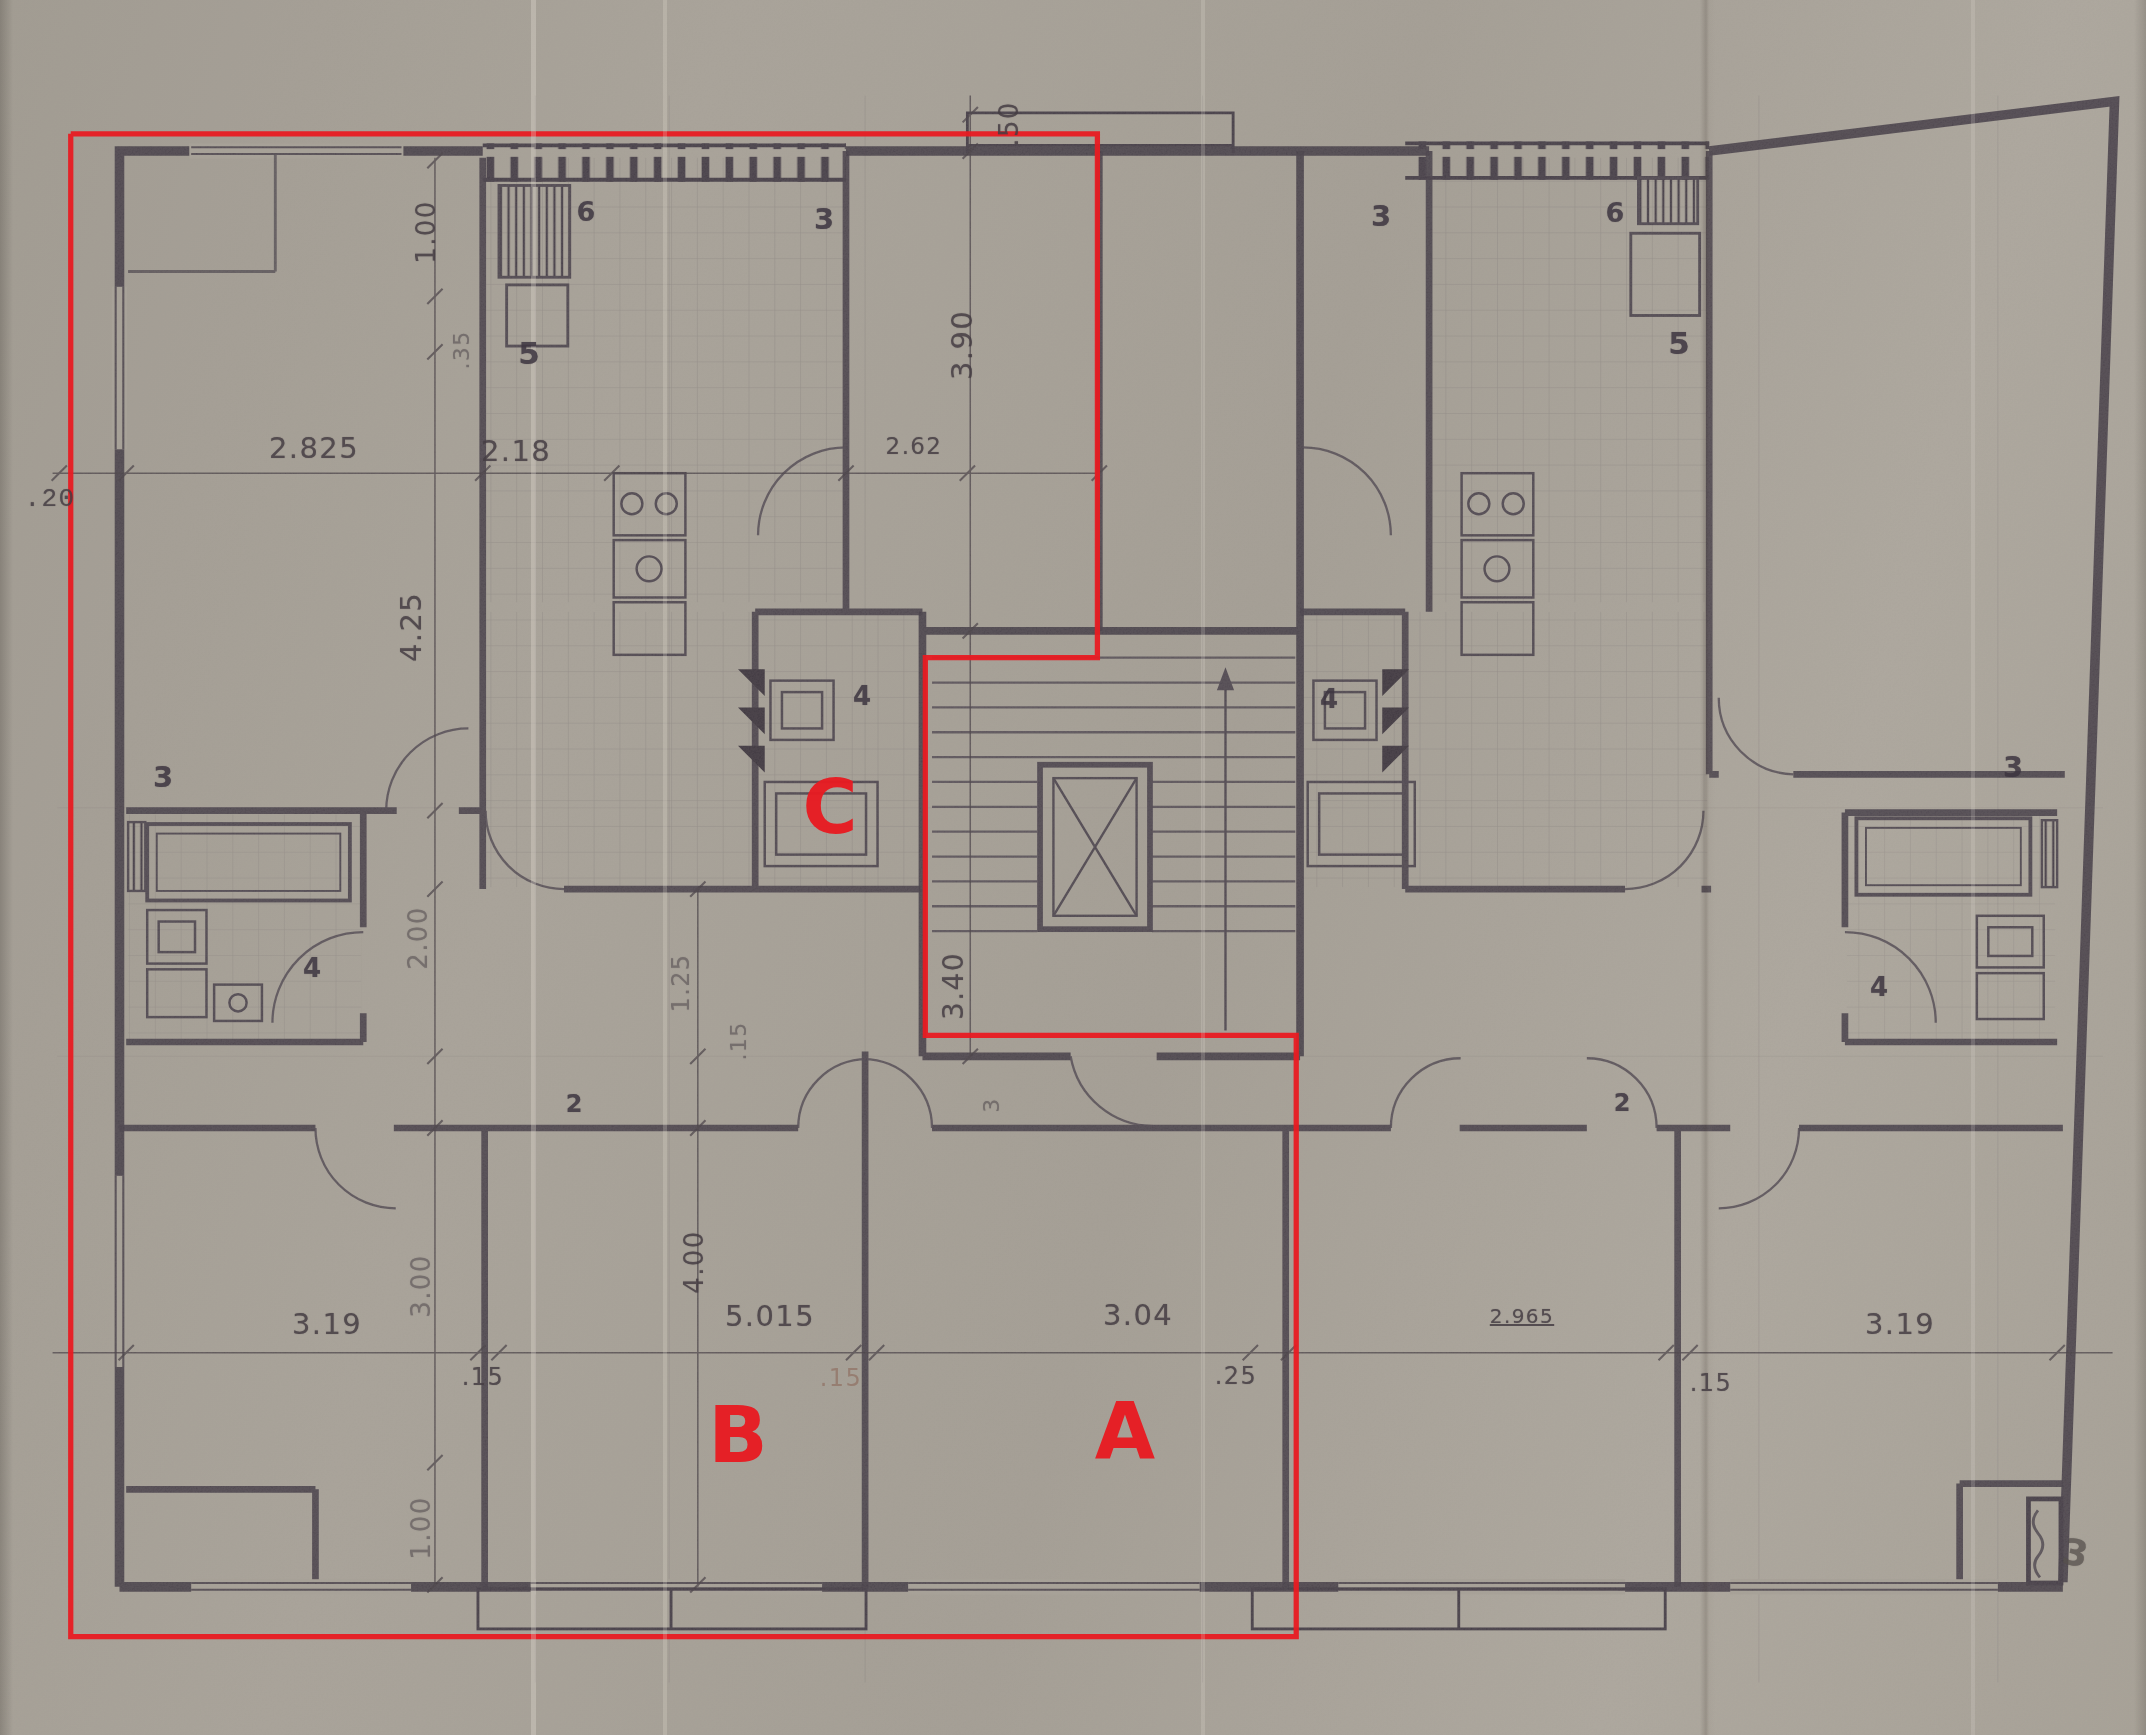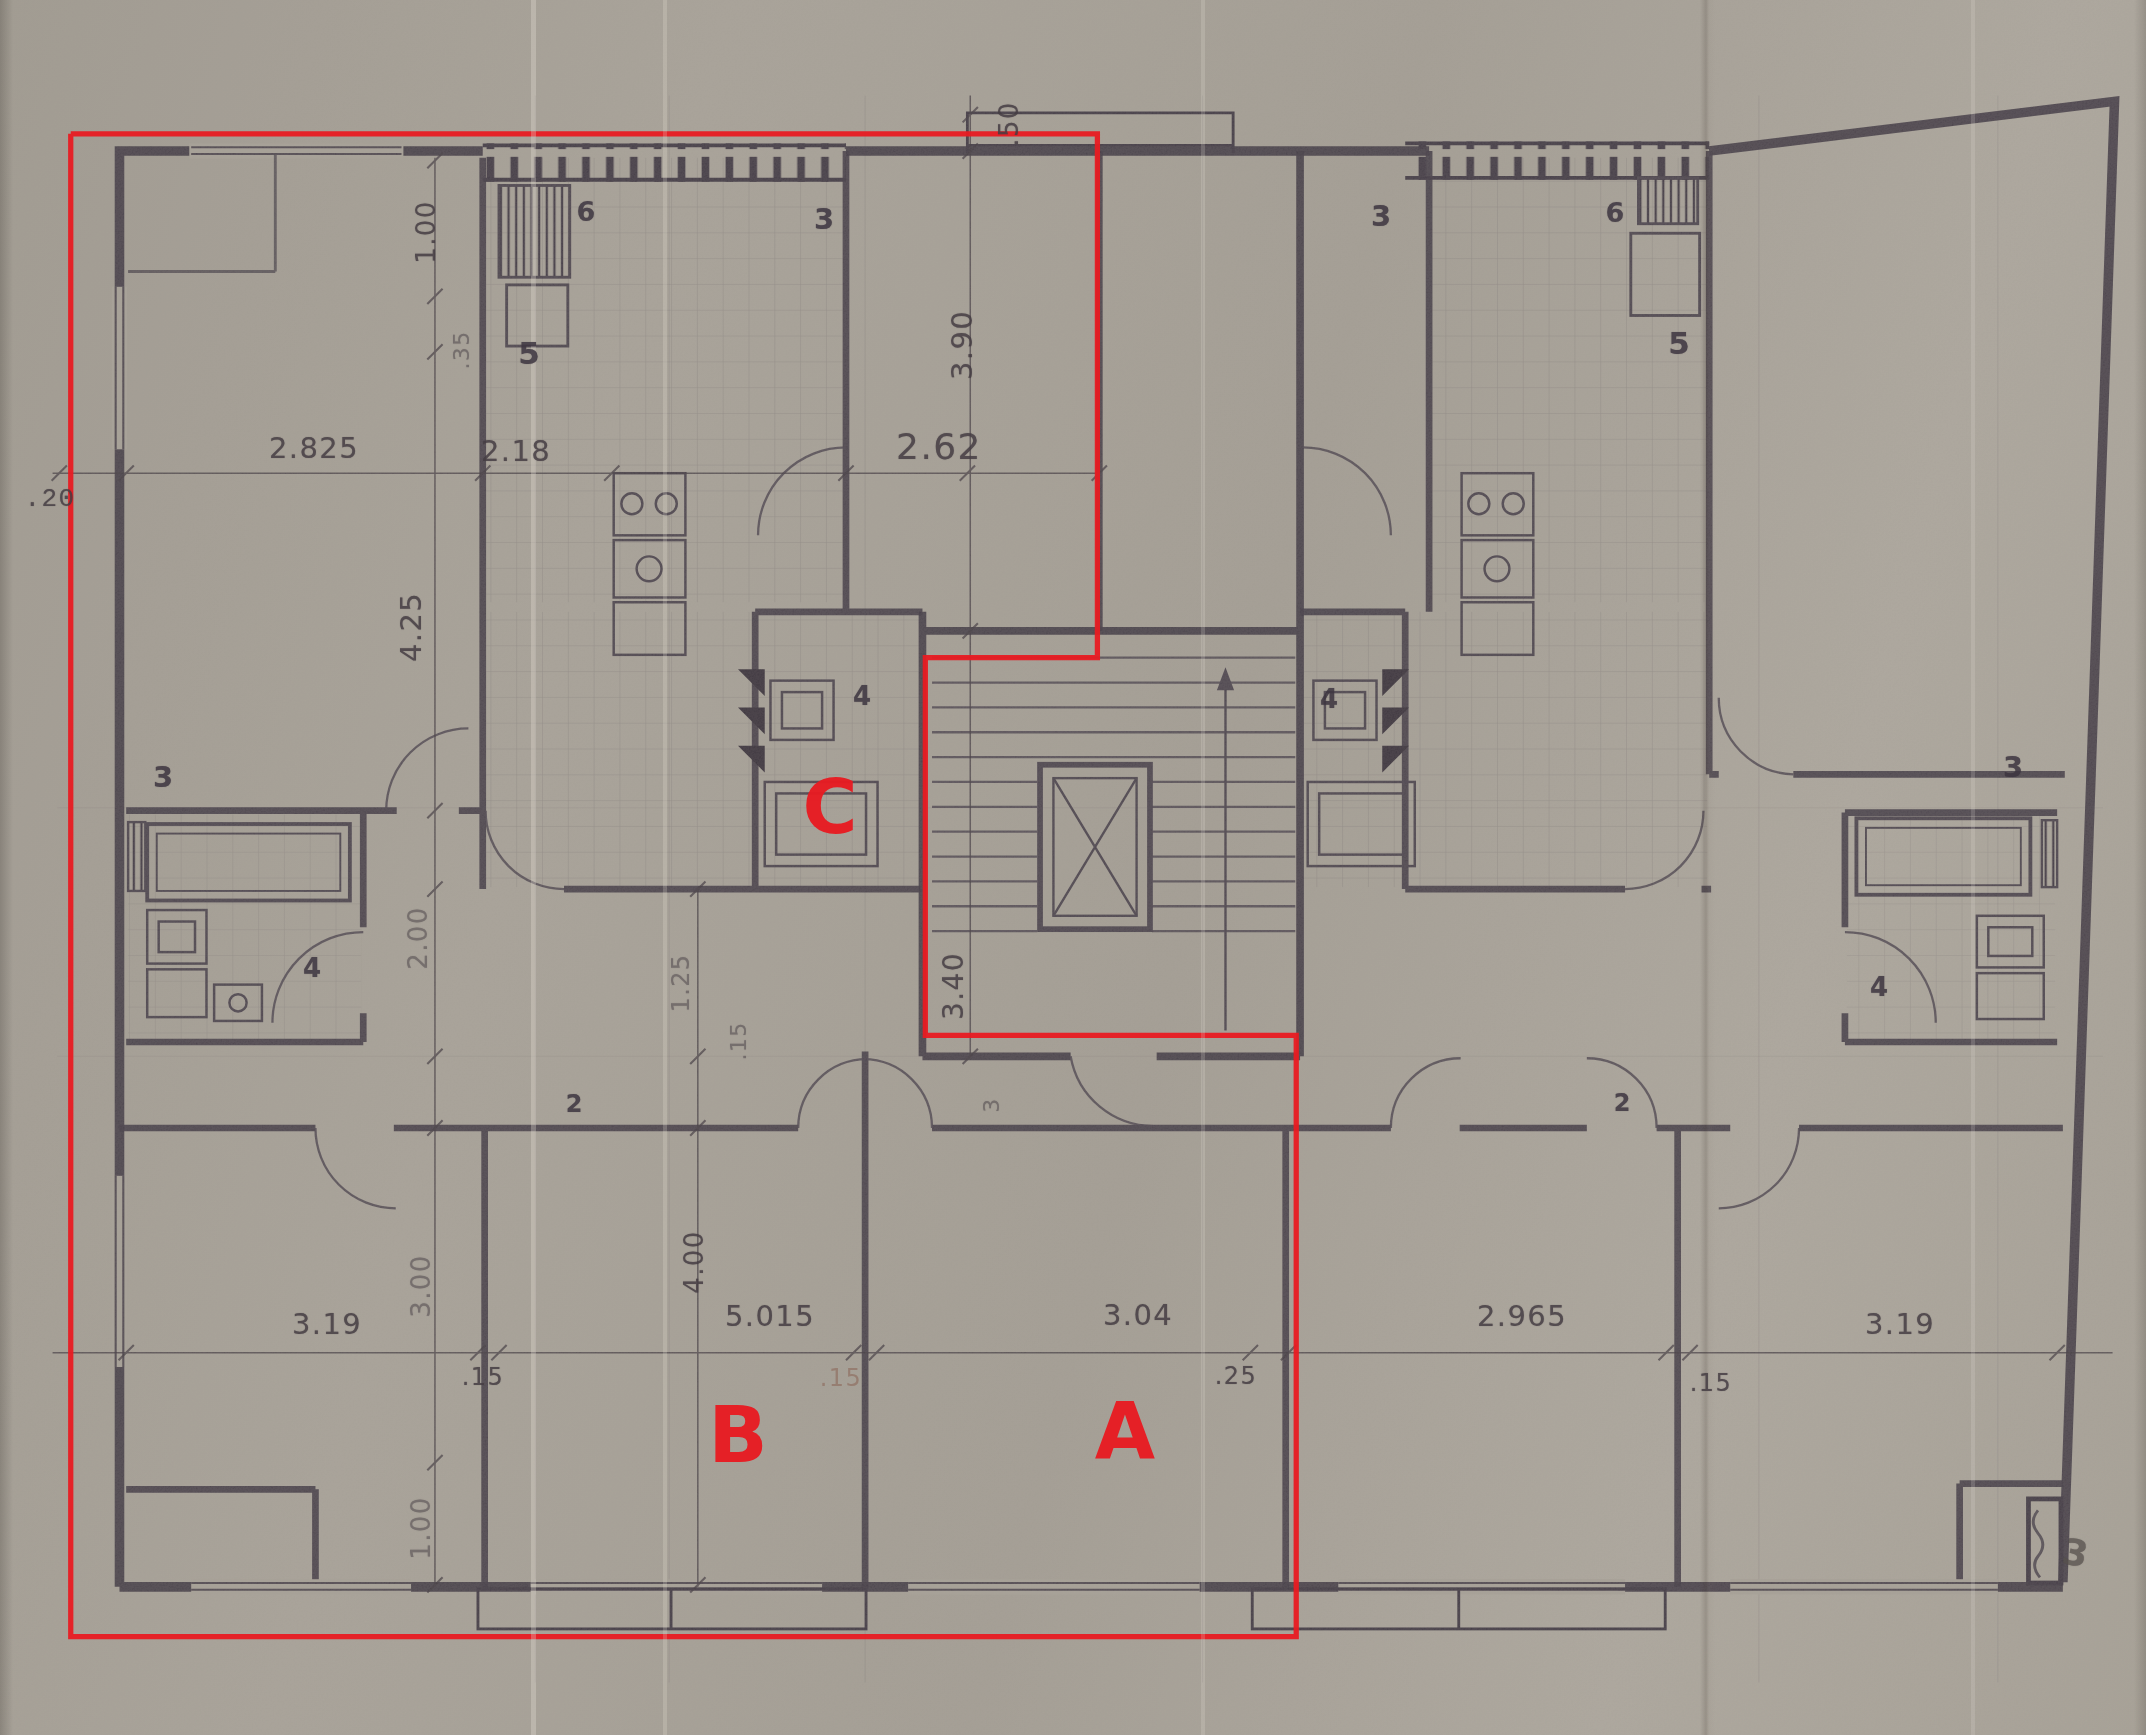--- a/index.html
+++ b/index.html
@@ -217,29 +217,29 @@
   <div class="crease" style="left:1700px;width:15.3px;background:linear-gradient(90deg,transparent,rgba(66,56,48,.2) 40%,rgba(130,120,110,.08) 60%,transparent);"></div>
   <div class="crease" style="left:531px;width:4.8px;background:rgba(235,230,220,.3);"></div>
   <div class="crease" style="left:663px;width:3.8px;background:rgba(235,230,220,.22);"></div>
   <div class="crease" style="left:1201px;width:3.8px;background:rgba(235,230,220,.2);"></div>
   <div class="crease" style="left:1971px;width:3.8px;background:rgba(235,230,220,.18);"></div>
   <div class="crease" style="left:0;width:13.4px;background:linear-gradient(90deg,rgba(40,35,30,.22),transparent);"></div>
   <div class="crease" style="left:2134px;width:13.4px;background:linear-gradient(270deg,rgba(40,35,30,.18),transparent);"></div>
 
   <span class="lbl" style="left:314px;top:448px;font-size:29px;">2.825</span>
   <span class="lbl" style="left:516px;top:451px;font-size:29px;">2.18</span>
-  <span class="lbl" style="left:914px;top:446px;font-size:36px;margin-left:25px;">2.62</span>
+  <span class="lbl" style="left:914px;top:446px;font-size:23px;">2.62</span>
   <span class="lbl" style="left:50px;top:499px;font-size:26px;font-family:Liberation Mono, monospace;">.20</span>
   <span class="lbl" style="left:327px;top:1324px;font-size:29px;">3.19</span>
   <span class="lbl" style="left:483px;top:1377px;font-size:24px;">.15</span>
   <span class="lbl" style="left:770px;top:1316px;font-size:29px;">5.015</span>
   <span class="lbl warm" style="left:841px;top:1378px;font-size:24px;">.15</span>
   <span class="lbl" style="left:1138px;top:1315px;font-size:29px;text-align:right;">3.04</span>
   <span class="lbl" style="left:1236px;top:1376px;font-size:24px;">.25</span>
-  <span class="lbl" style="left:1522px;top:1316px;font-size:29px;">2.965</span>
+  <span class="lbl" style="left:1522px;top:1316px;font-size:20px;text-decoration:underline;">2.965</span>
   <span class="lbl" style="left:1711px;top:1383px;font-size:24px;">.15</span>
   <span class="lbl" style="left:1900px;top:1324px;font-size:29px;">3.19</span>
   <span class="lbl note" style="left:2076px;top:1553px;font-size:36px;">3</span>
 
   <span class="lbl v" style="left:1009px;top:124px;font-size:26px;">.50</span>
   <span class="lbl v" style="left:426px;top:232px;font-size:26px;">1.00</span>
   <span class="lbl v faded" style="left:461px;top:350px;font-size:22px;">.35</span>
   <span class="lbl v" style="left:962px;top:345px;font-size:29px;">3.90</span>
   <span class="lbl v" style="left:411px;top:627px;font-size:29px;">4.25</span>
   <span class="lbl v faded" style="left:418px;top:938px;font-size:26px;">2.00</span>

